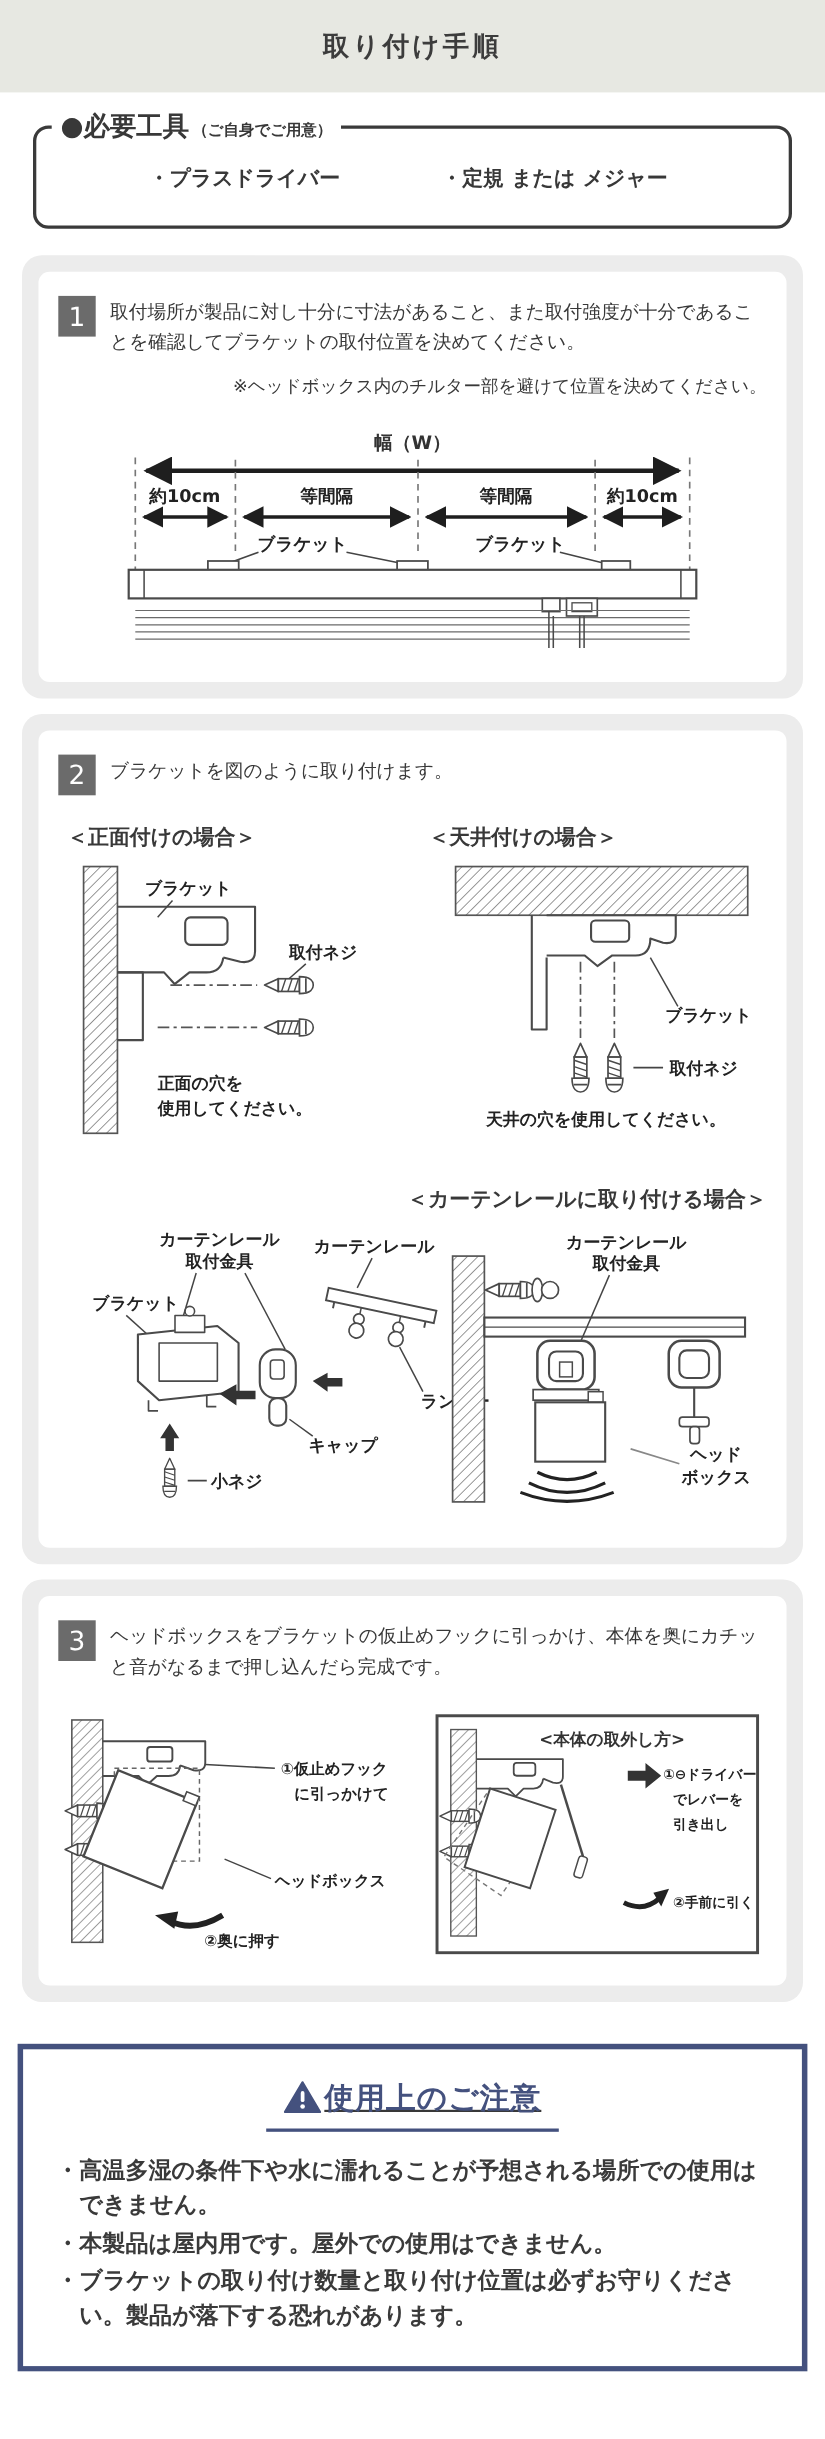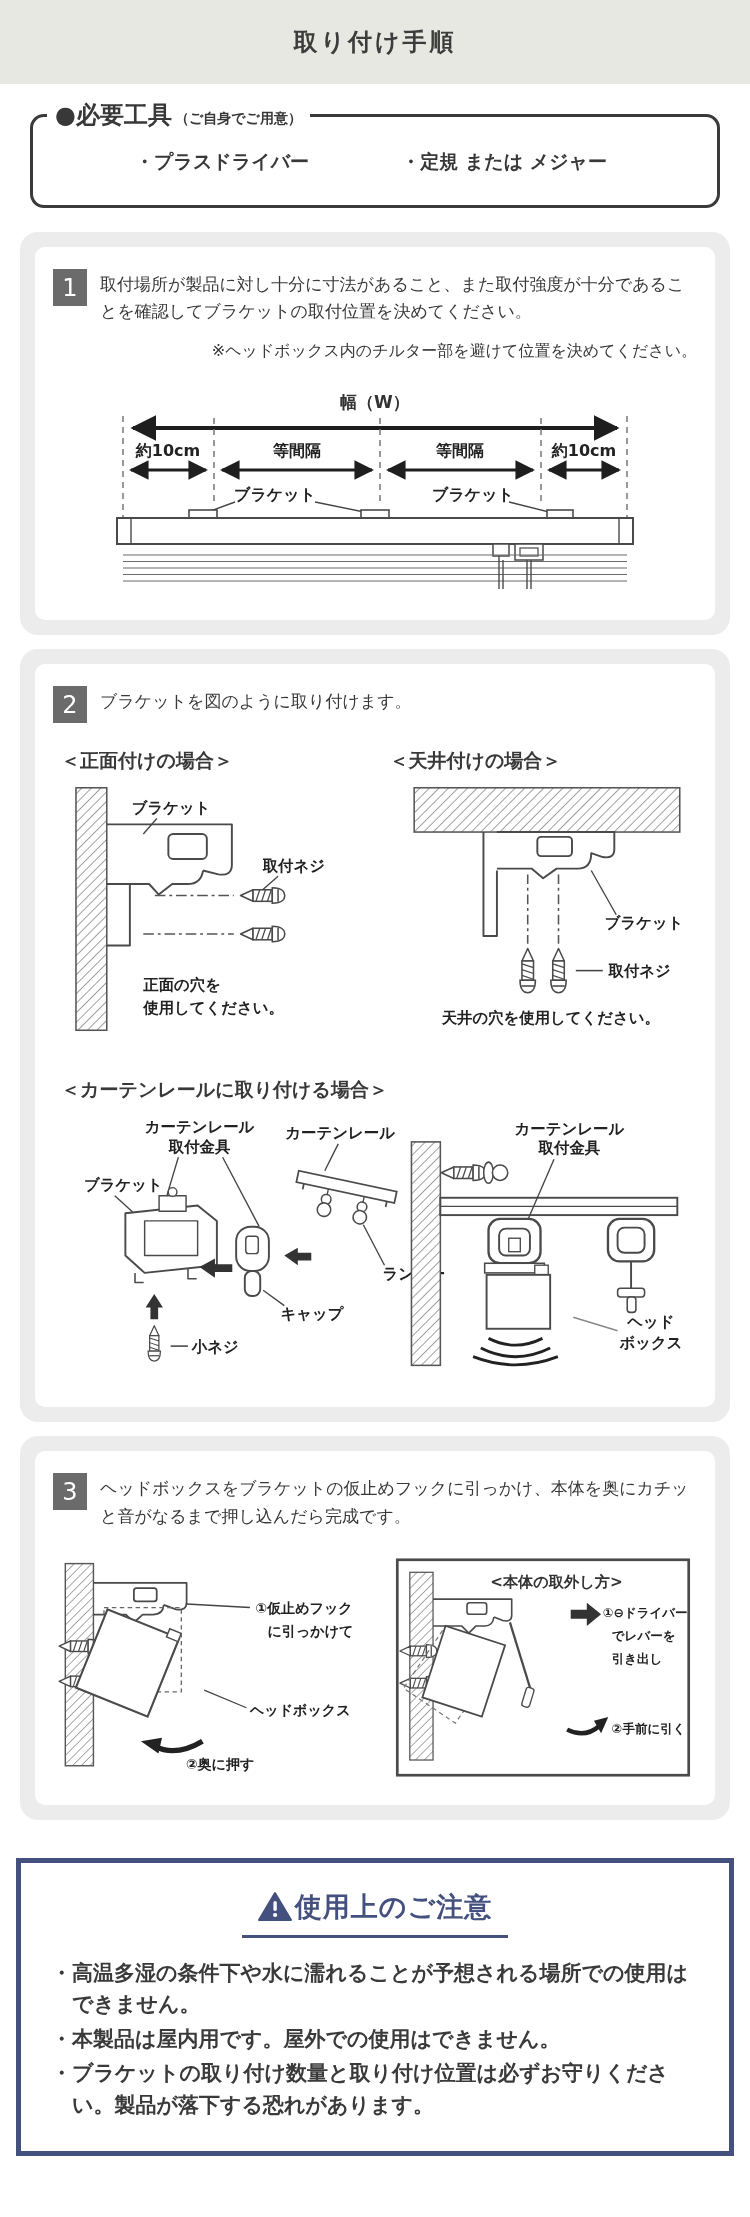--- a/index.html
+++ b/index.html
@@ -23,31 +23,31 @@
               display:flex; align-items:center; justify-content:center; }
   .step-text { margin:2px 0 0; font-size:17px; line-height:1.6; max-width:600px; }
   .step-note { margin:16px 0 0 47px; font-size:16px;text-align:right; }
   .step-warning { margin:8px 0 0 63px; font-size:16px; font-weight:bold; }
   .step-warning span { border-bottom:2px solid #3a3a3a; padding-bottom:2px; }
 
   .diagram-width { display:block; margin:30px auto 0; }
   .mount-row { display:flex; justify-content:space-between; margin-top:25px; }
   .mount-col { width:49%; }
   .sub-heading { font-size:19px; font-weight:bold; margin:0 0 8px 8px; }
-  .rail-heading { font-size:19px; font-weight:bold; margin:36px 0 10px 8px; }
+  .rail-heading { font-size:19px; font-weight:bold; margin:36px 0 10px 8px;text-align:right; }
   .install-row { display:flex; gap:8px; margin-top:28px; align-items:flex-start; }
 
   svg text { font-size:15px; fill:#333; }
   svg .dt { font-size:16px; font-weight:bold; fill:#222; }
   svg .big { font-size:17px; font-weight:bold; }
 
   .caution { margin:38px 16px 0; border:5px solid #44517e; padding:26px 26px 30px; }
   .caution-title-wrap { text-align:center; margin-bottom:20px; }
   .caution-title { display:inline-flex; align-items:center; gap:3px;
-                   border-bottom:3px solid #44517e; padding:0 16px 10px; }
+                   border-bottom:3px solid #44517e; padding:0 16px 10px;text-decoration:underline; }
   .caution-title-text { font-size:27px; font-weight:bold; color:#44517e; letter-spacing:1px; }
   .caution ul { list-style:none; margin:0; padding:0 0 0 4px; font-size:21px; font-weight:bold; line-height:1.5; color:#3a3a3a; }
   .caution li { text-indent:-1em; padding-left:1em; margin-top:3px; }
 </style>
 </head>
 <body>
 
 <svg width="0" height="0" style="position:absolute" aria-hidden="true">
   <defs>
     <pattern id="hatch" patternUnits="userSpaceOnUse" width="7" height="7" patternTransform="rotate(45)">

